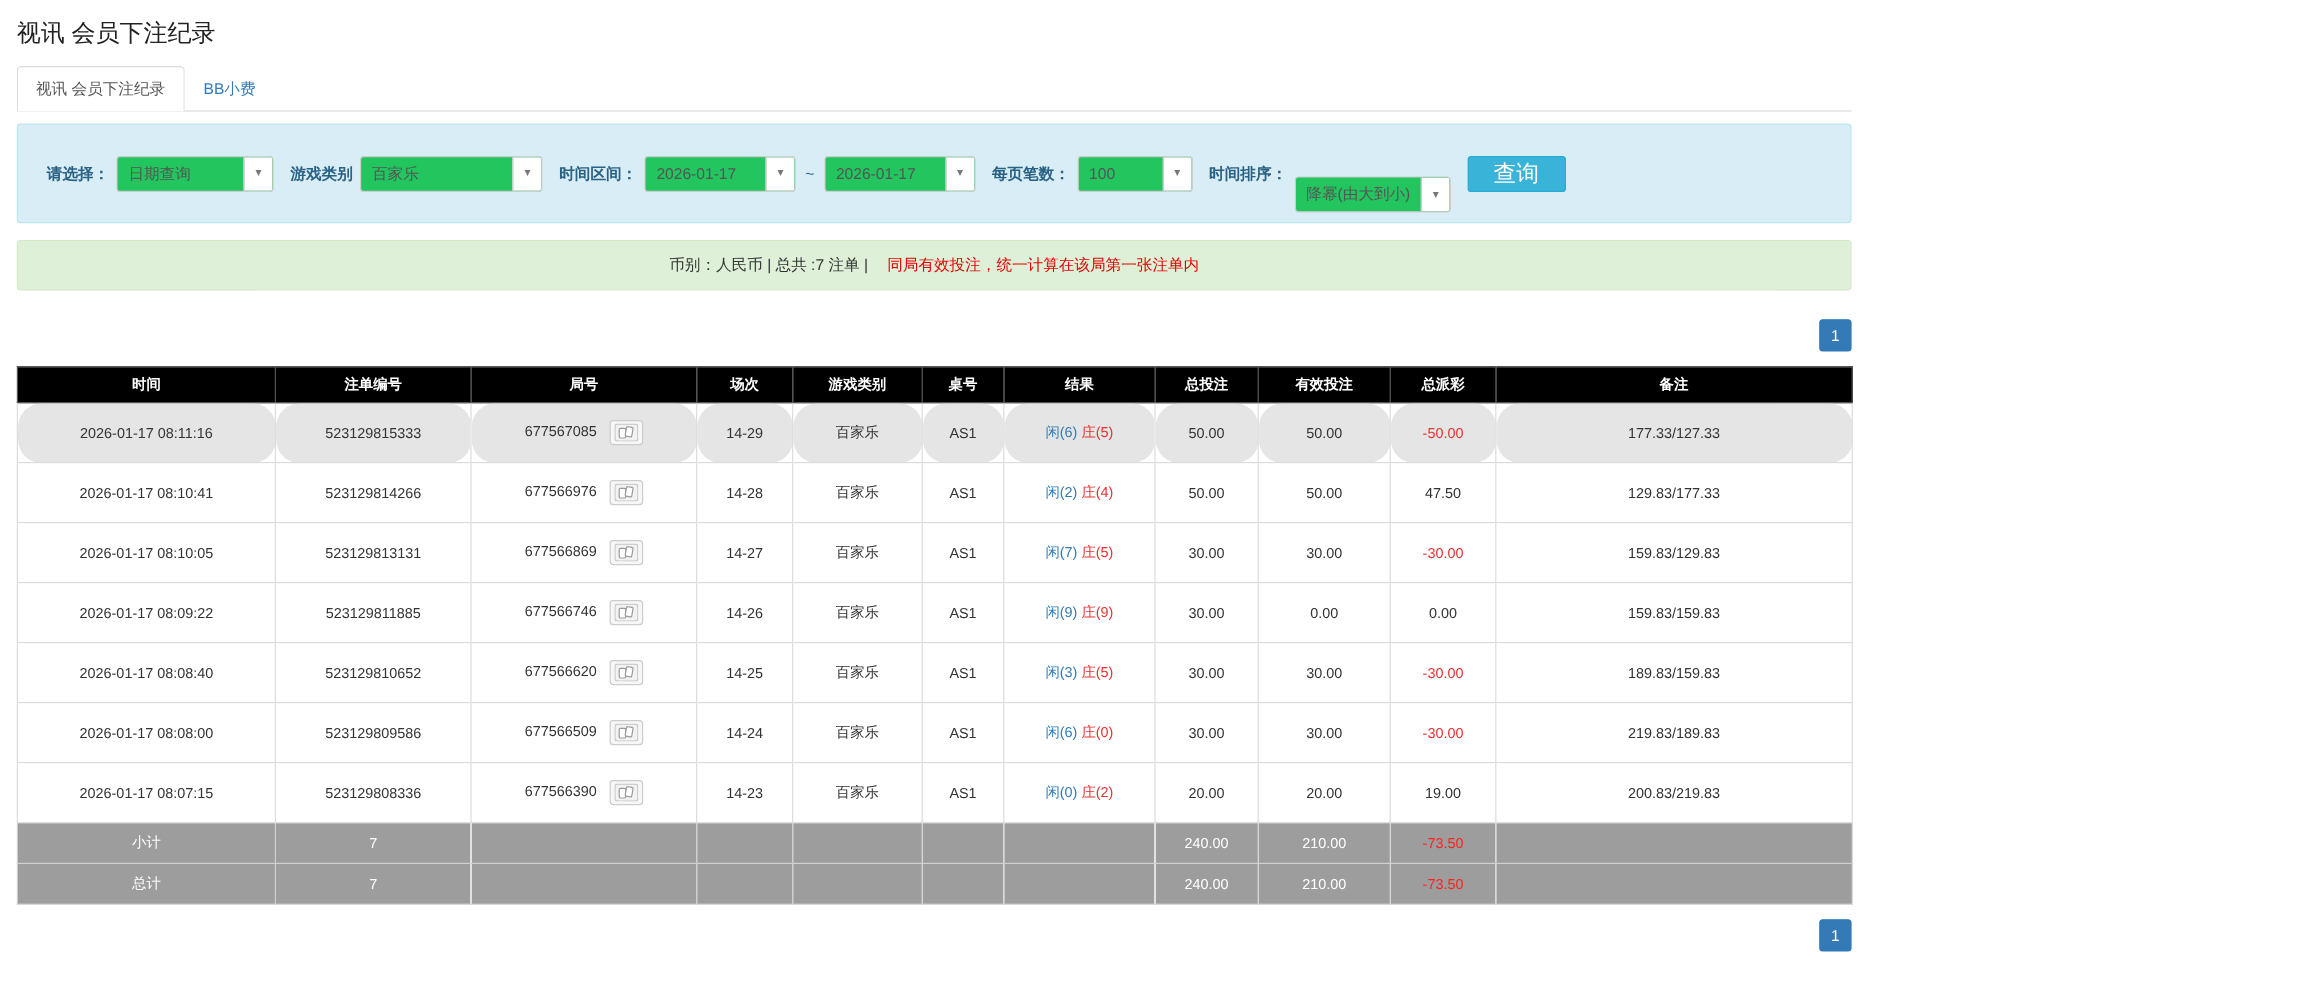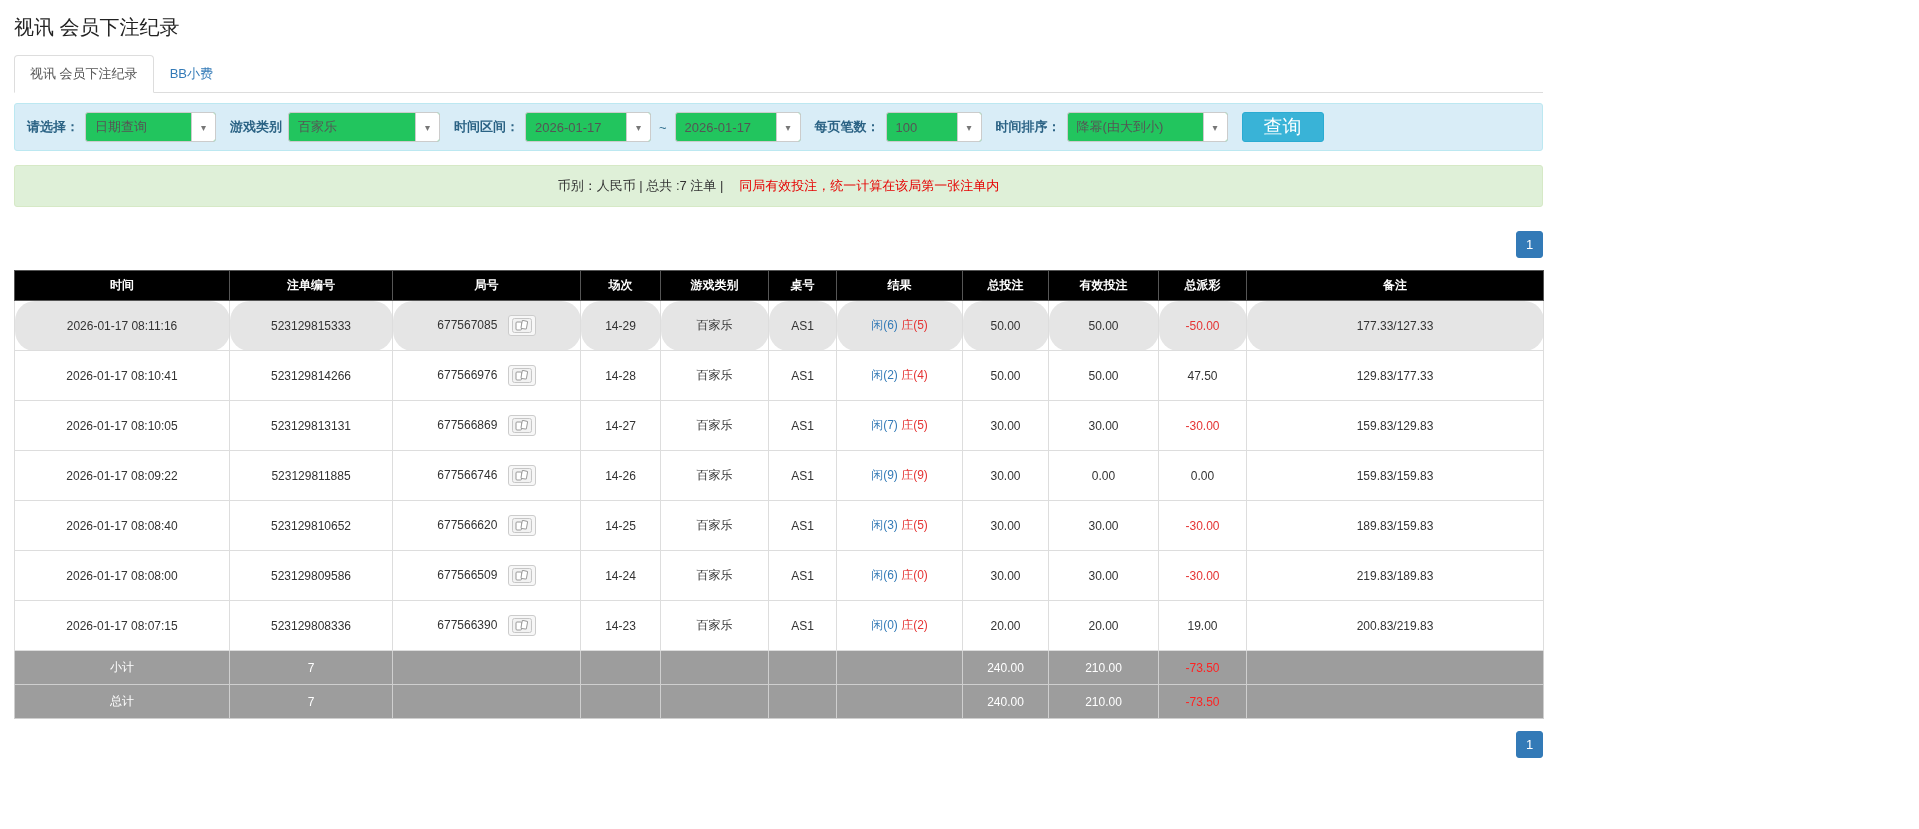--- a/index.html
+++ b/index.html
@@ -12,29 +12,29 @@
   
   .tabs { display: flex; border-bottom: 1px solid #ddd; }
   .tab { padding: 9px 15px; font-size: 13px; color: #337ab7; cursor: pointer;
          margin-bottom: -1px; border: 1px solid transparent; border-radius: 4px 4px 0 0; }
   .tab.active { color: #555; background: #fff; border-color: #ddd #ddd #fff #ddd; cursor: default; }
 
   
   .filter-bar { margin-top: 10px; background: #d9edf7; border: 1px solid #bce8f1; border-radius: 3px;
                 padding: 8px 10px; display: flex; align-items: center; gap: 6px; font-size: 13px; }
   .flabel { font-weight: bold; color: #2a6284; white-space: nowrap; margin-left: 8px; }
-  .flabel:first-child { margin-left: 2px; }
+  .flabel:first-child { margin-left: 14px; }
   .combo { background: #22c55e; border: 1px solid #ccc; border-radius: 3px; height: 30px;
            display: flex; align-items: center; color: #555; cursor: pointer; overflow: hidden; }
   .combo .val { padding: 0 9px; flex: 1; white-space: nowrap; }
   .combo .caret { width: 24px; align-self: stretch; border-left: 1px solid #ccc;
                   display: flex; align-items: center; justify-content: center; color: #777; font-size: 10px;
                   background: #fff; }
   .w-query { width: 131px; } .w-game { width: 152px; } .w-date { width: 126px; }
-  .w-size { width: 96px; } .w-sort { width: 161px; }
+  .w-size { width: 96px; } .w-sort { width: 130px; margin-top: 35px; }
   .tilde { color: #31708f; padding: 0 2px; }
   .query-btn { background: #39b3d7; border: 1px solid #2aabd2; color: #fff; font-size: 19px;
                height: 30px; padding: 0 21px; border-radius: 3px; cursor: pointer; margin-left: 8px; }
 
   
   .info-bar { margin-top: 14px; background: #dff0d8; border: 1px solid #d6e9c6; border-radius: 3px;
               padding: 11px 12px; display: flex; justify-content: center; align-items: center;
               font-size: 13px; color: #333; }
   .info-notice { color: #e60000; margin-left: 16px; }
 

